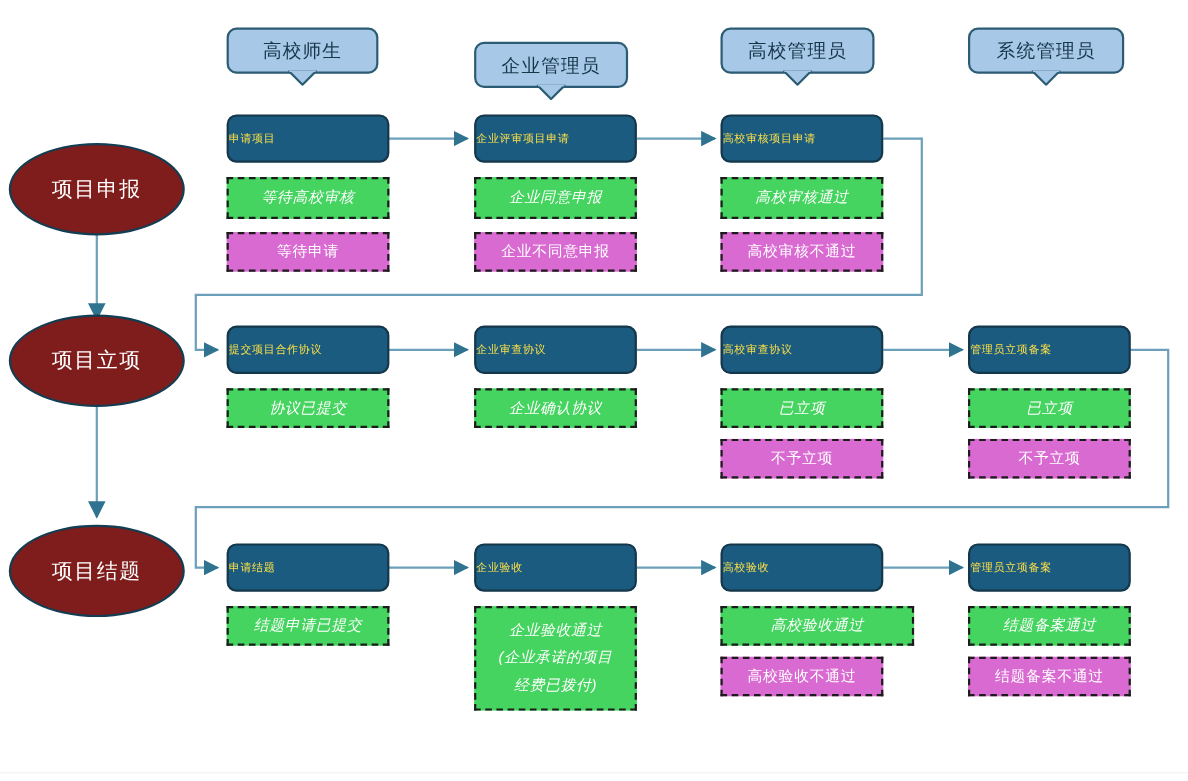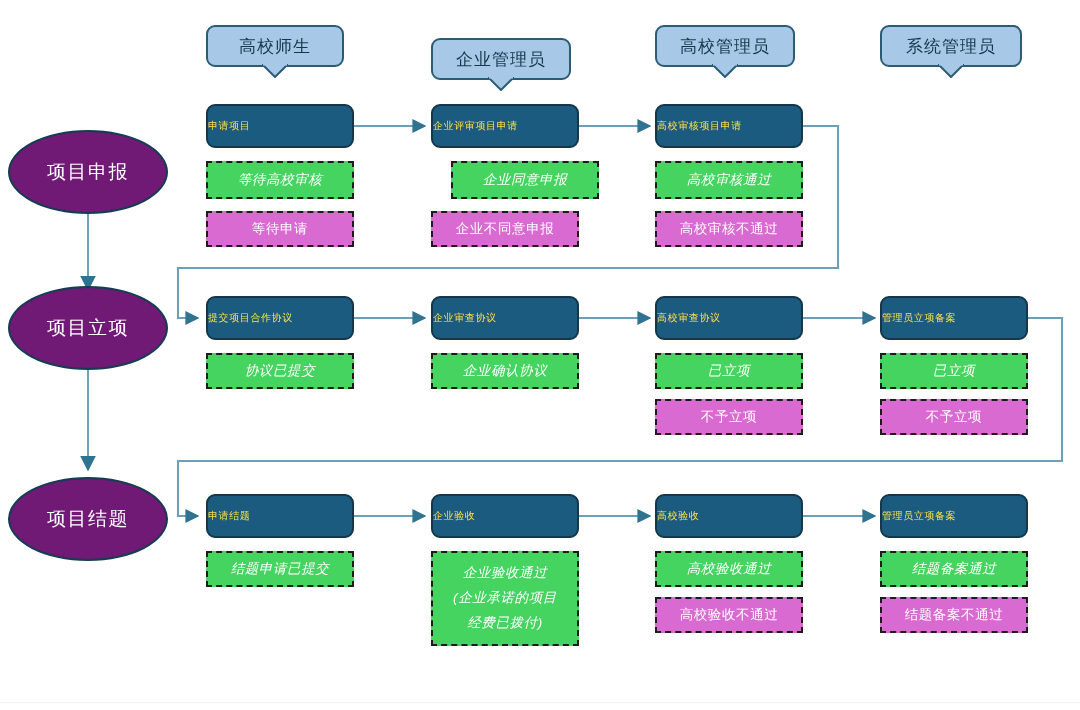--- a/index.html
+++ b/index.html
@@ -30,21 +30,21 @@
   .role .tail{
     position:absolute;
     left:50%;margin-left:-13px;
     bottom:-13px;
     width:26px;height:14px;
   }
 
   
   .stage{
     position:absolute;
-    background:#701a75;
+    background:#7f1d1d;
     border:2px solid #123d52;
     border-radius:50%;
     color:#ffffff;
     font-size:19px;
     letter-spacing:1.5px;
     display:flex;align-items:center;justify-content:center;
     box-sizing:border-box;
   }
 
   
@@ -164,21 +164,21 @@
   <div class="status ok" style="left:206px;top:161px;width:148px;height:38px;">
     <span>等待高校审核</span>
   </div>
   <div class="status no" style="left:206px;top:211px;width:148px;height:36px;">
     <span>等待申请</span>
   </div>
 
   <div class="action" style="left:431px;top:104px;width:148px;height:44px;">
     <span>企业评审项目申请</span>
   </div>
-  <div class="status ok" style="left:431px;top:161px;width:148px;height:38px;margin-left:20px;">
+  <div class="status ok" style="left:431px;top:161px;width:148px;height:38px;">
     <span>企业同意申报</span>
   </div>
   <div class="status no" style="left:431px;top:211px;width:148px;height:36px;">
     <span>企业不同意申报</span>
   </div>
 
   <div class="action" style="left:655px;top:104px;width:148px;height:44px;">
     <span>高校审核项目申请</span>
   </div>
   <div class="status ok" style="left:655px;top:161px;width:148px;height:38px;">
@@ -234,21 +234,21 @@
   </div>
   <div class="status ok" style="left:431px;top:551px;width:148px;height:95px;">
     <span class="multiline" style="white-space:pre-line;">企业验收通过
 (企业承诺的项目
 经费已拨付)</span>
   </div>
 
   <div class="action" style="left:655px;top:494px;width:148px;height:44px;">
     <span>高校验收</span>
   </div>
-  <div class="status ok" style="left:655px;top:551px;width:148px;height:36px;">
+  <div class="status ok" style="left:655px;top:551px;width:176px;height:36px;">
     <span>高校验收通过</span>
   </div>
   <div class="status no" style="left:655px;top:597px;width:148px;height:36px;">
     <span>高校验收不通过</span>
   </div>
 
   <div class="action" style="left:880px;top:494px;width:148px;height:44px;">
     <span>管理员立项备案</span>
   </div>
   <div class="status ok" style="left:880px;top:551px;width:148px;height:36px;">

